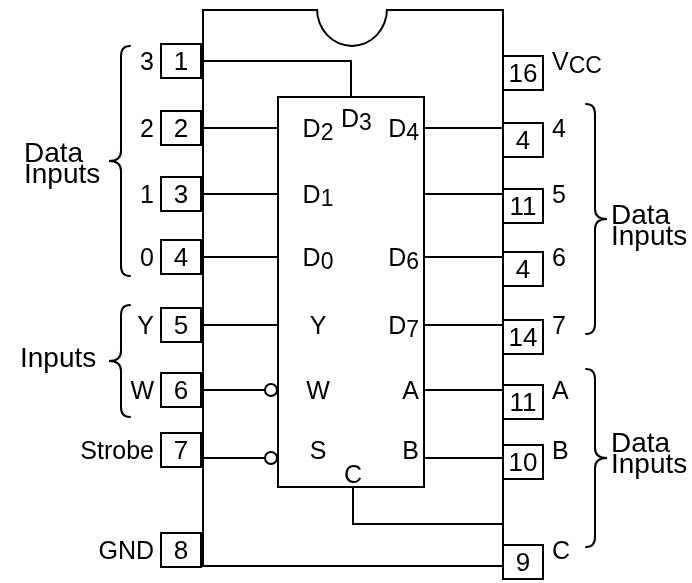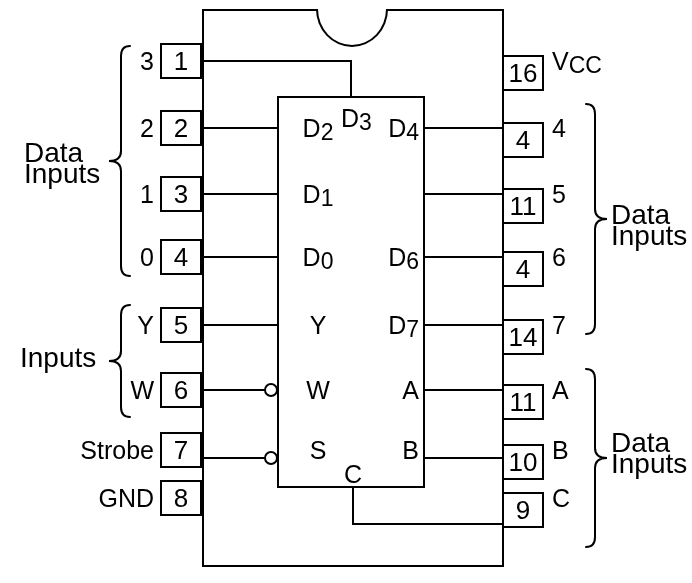--- a/index.html
+++ b/index.html
@@ -9,21 +9,21 @@
   
   .outer{left:202px;top:9px;width:302px;height:558px;border:2px solid #000;box-sizing:border-box;}
   .notch{left:316px;top:9px;width:72px;height:38px;background:#ffffff;border:2px solid #000;border-top:none;
          border-bottom-left-radius:36px 38px;border-bottom-right-radius:36px 38px;box-sizing:border-box;}
   .inner{left:277px;top:96px;width:148px;height:392px;border:2px solid #000;box-sizing:border-box;background:#ffffff;}
   
   .pb{width:42px;height:36px;border:2px solid #000;box-sizing:border-box;background:#ffffff;
       display:flex;align-items:center;justify-content:center;font-size:26px;}
   .pbl{left:160px;} .pbr{left:502px;margin-top:12px;}
   .r1{top:43px}.r2{top:110px}.r3{top:176px}.r4{top:239px}
-  .r5{top:307px}.r6{top:372px}.r7{top:432px}.r8{top:480px}
+  .r5{top:307px}.r6{top:372px}.r7{top:432px}.r8{top:532px}
   
   .lbl{height:36px;line-height:36px;font-size:25px;white-space:nowrap;}
   .xl{left:18px;width:136px;text-align:right;}
   .xr{left:552px;width:136px;text-align:left;}
   .inl{left:283px;width:70px;text-align:center;}
   .inr{left:349px;width:70px;text-align:right;}
   .sub{font-size:23px;vertical-align:-3px;}
   
   .wire{background:#000;height:2px;}
   .vwire{background:#000;width:2px;}

